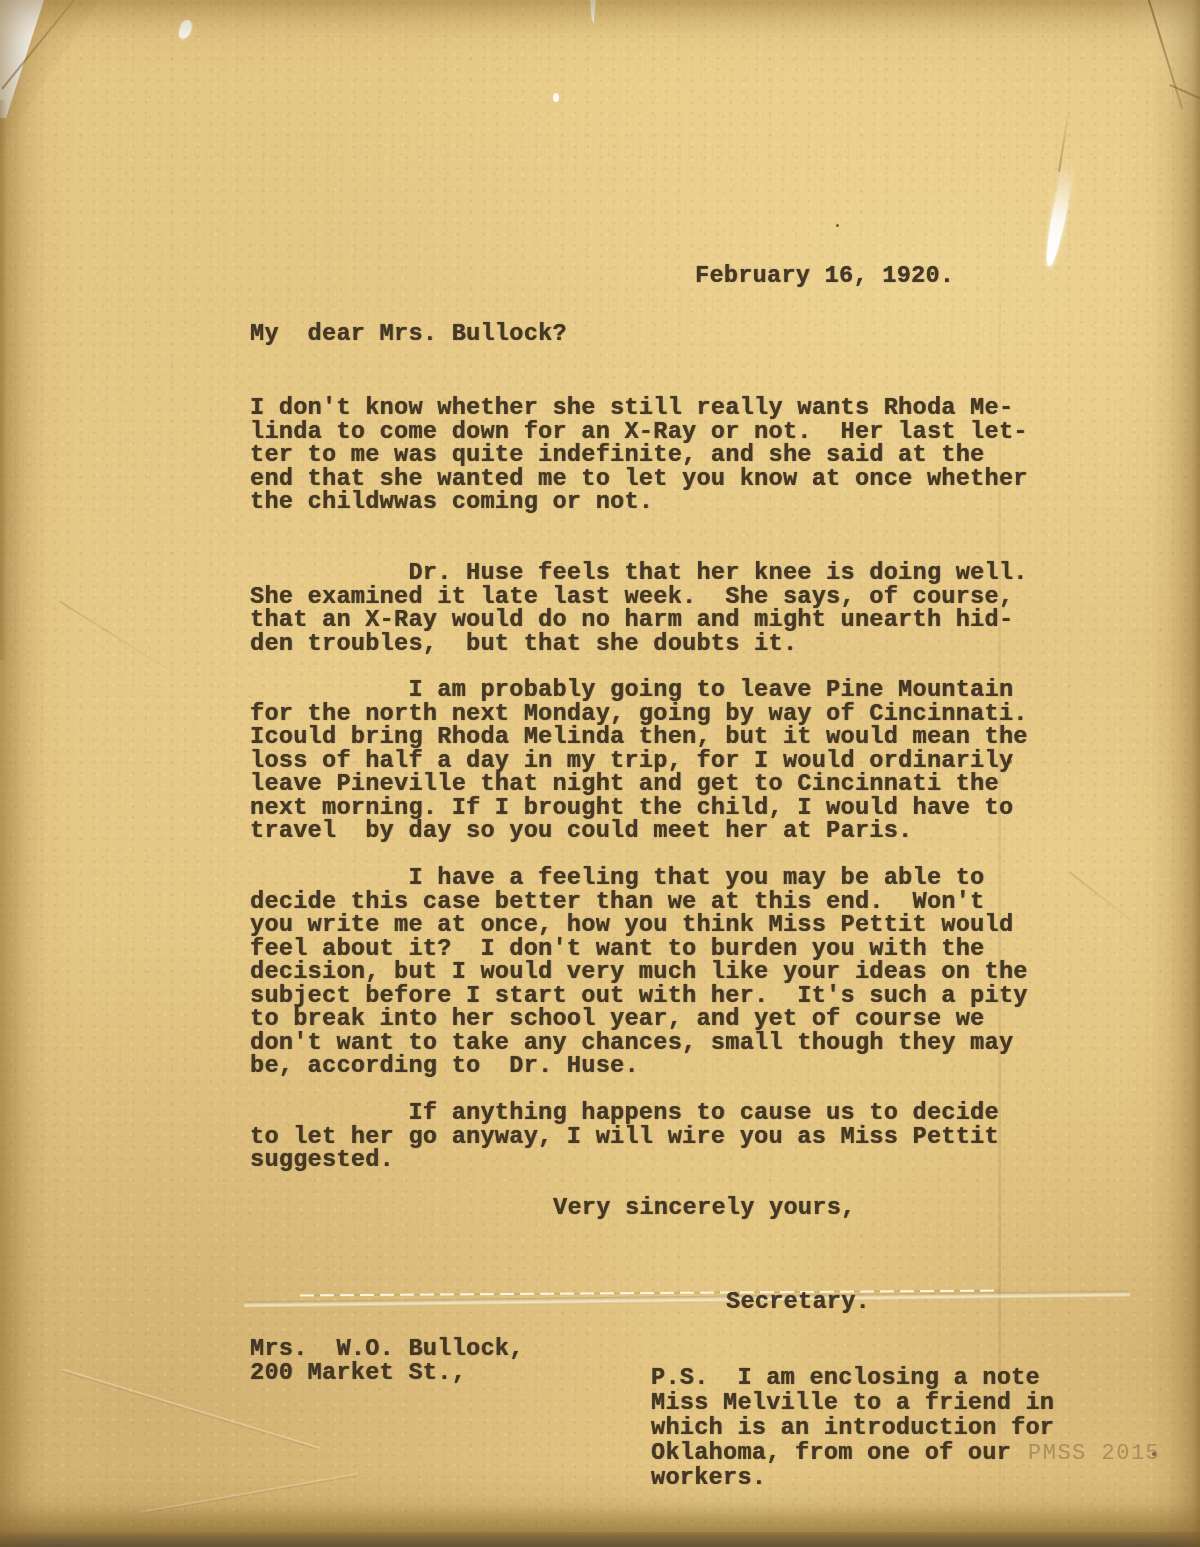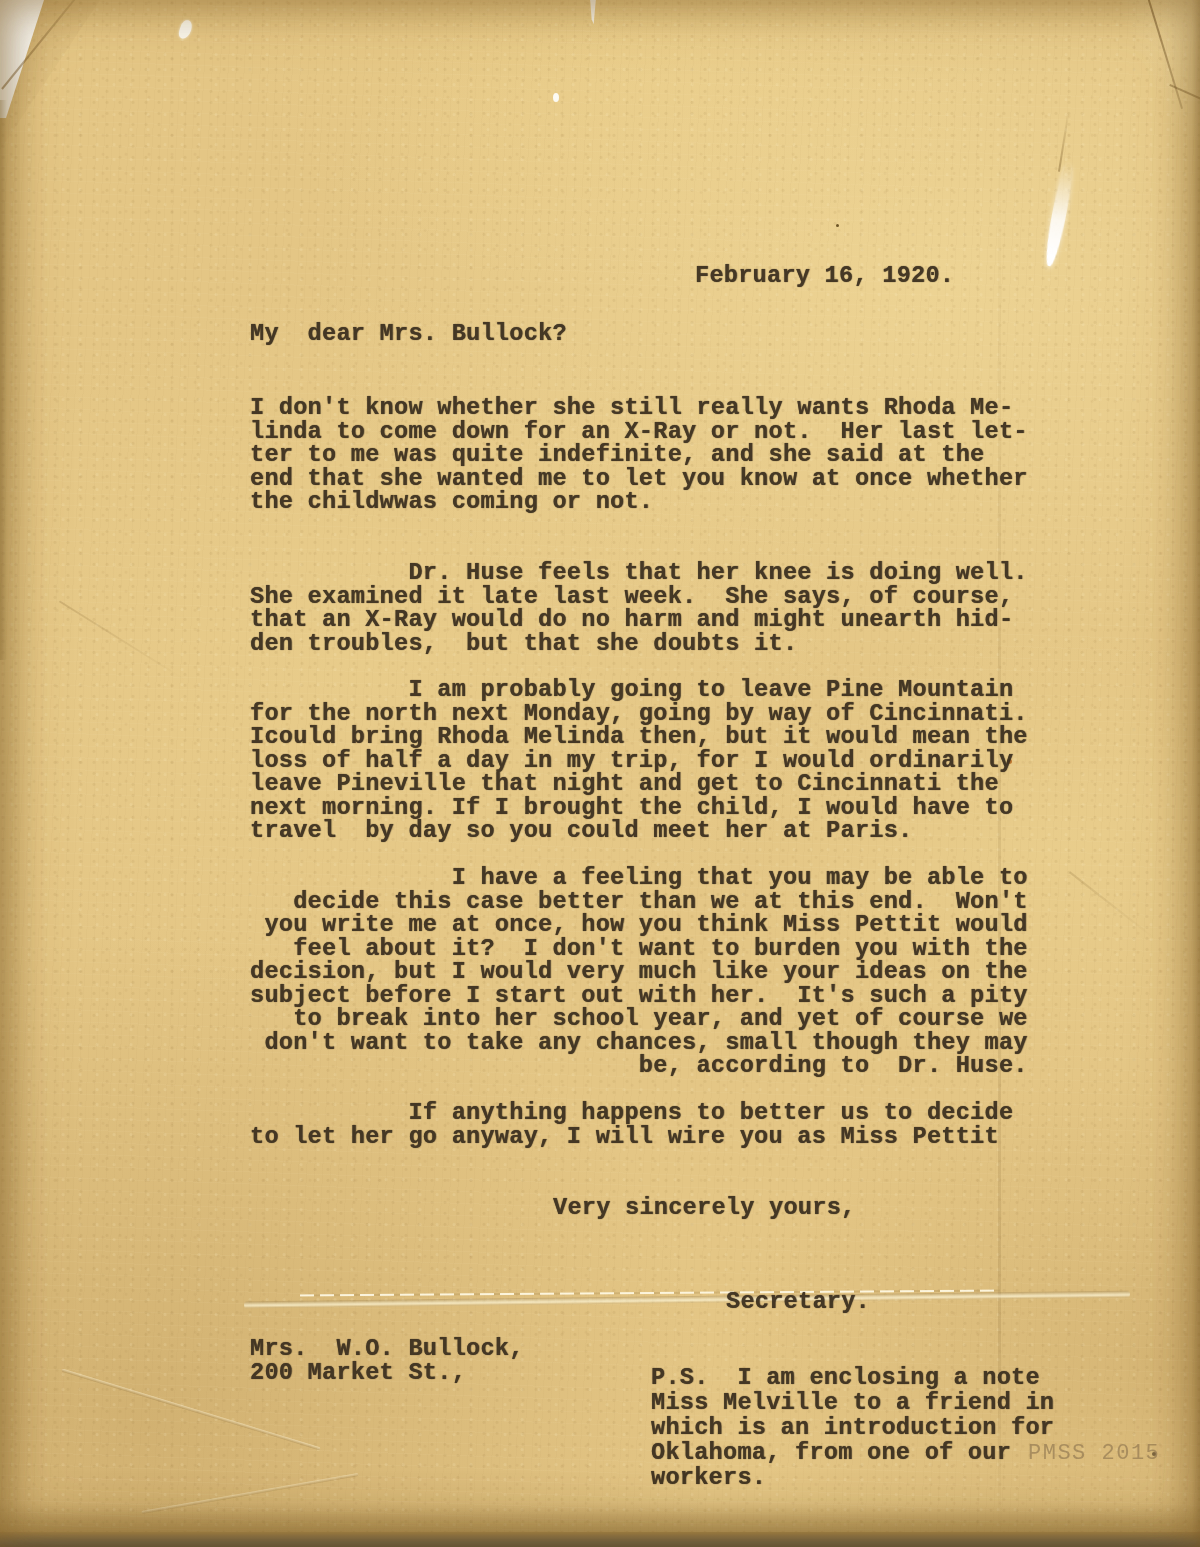--- a/index.html
+++ b/index.html
@@ -48,21 +48,21 @@
     color:#3b2f1f;
     white-space:pre;
     text-shadow:0 0 1px rgba(59,47,31,.78), .6px .4px .8px rgba(59,47,31,.45);
     opacity:.94;
   }
   .date-line{left:695px;top:264px;}
   .salutation{left:250px;top:322px;}
   .para-1{left:250px;top:396px;}
   .para-2{left:250px;top:561px;}
   .para-3{left:250px;top:678px;}
-  .para-4{left:250px;top:866px;text-align:right;}
+  .para-4{left:250px;top:866px;}
   .para-5{left:250px;top:1101px;}
   .closing{left:553px;top:1196px;}
   .signature{left:726px;top:1290px;}
   .address{left:250px;top:1337px;}
   .postscript{left:651px;top:1365px;line-height:25px;}
   
   .watermark{
     position:absolute;left:1028px;top:1441px;
     font-family:Liberation Mono, monospace;
     font-size:22px;letter-spacing:1.5px;
@@ -157,21 +157,21 @@
   <div class="abs bottom-band"></div>
   <div class="abs bottom-edge"></div>
   <div class="abs right-edge-strip"></div>
 
   <div class="typed date-line">February 16, 1920.</div>
   <div class="typed salutation">My  dear Mrs. Bullock?</div>
   <div class="typed para-1"><div>I don't know whether she still really wants Rhoda Me-</div><div>linda to come down for an X-Ray or not.  Her last let-</div><div>ter to me was quite indefinite, and she said at the</div><div>end that she wanted me to let you know at once whether</div><div>the childwwas coming or not.</div></div>
   <div class="typed para-2"><div>           Dr. Huse feels that her knee is doing well.</div><div>She examined it late last week.  She says, of course,</div><div>that an X-Ray would do no harm and might unearth hid-</div><div>den troubles,  but that she doubts it.</div></div>
   <div class="typed para-3"><div>           I am probably going to leave Pine Mountain</div><div>for the north next Monday, going by way of Cincinnati.</div><div>Icould bring Rhoda Melinda then, but it would mean the</div><div>loss of half a day in my trip, for I would ordinarily</div><div>leave Pineville that night and get to Cincinnati the</div><div>next morning. If I brought the child, I would have to</div><div>travel  by day so you could meet her at Paris.</div></div>
   <div class="typed para-4"><div>           I have a feeling that you may be able to</div><div>decide this case better than we at this end.  Won't</div><div>you write me at once, how you think Miss Pettit would</div><div>feel about it?  I don't want to burden you with the</div><div>decision, but I would very much like your ideas on the</div><div>subject before I start out with her.  It's such a pity</div><div>to break into her school year, and yet of course we</div><div>don't want to take any chances, small though they may</div><div>be, according to  Dr. Huse.</div></div>
-  <div class="typed para-5"><div>           If anything happens to better us to decide</div><div>to let her go anyway, I will wire you as Miss Pettit</div></div>
+  <div class="typed para-5"><div>           If anything happens to cause us to decide</div><div>to let her go anyway, I will wire you as Miss Pettit</div><div>suggested.</div></div>
   <div class="typed closing">Very sincerely yours,</div>
   <div class="typed signature">Secretary.</div>
   <div class="typed address"><div>Mrs.  W.O. Bullock,</div><div>200 Market St.,</div></div>
   <div class="typed postscript"><div>P.S.  I am enclosing a note</div><div>Miss Melville to a friend in</div><div>which is an introduction for</div><div>Oklahoma, from one of our</div><div>workers.</div></div>
 
   <div class="watermark">PMSS 2015</div>
 
   <div class="vignette abs"></div>
 </div>
 

